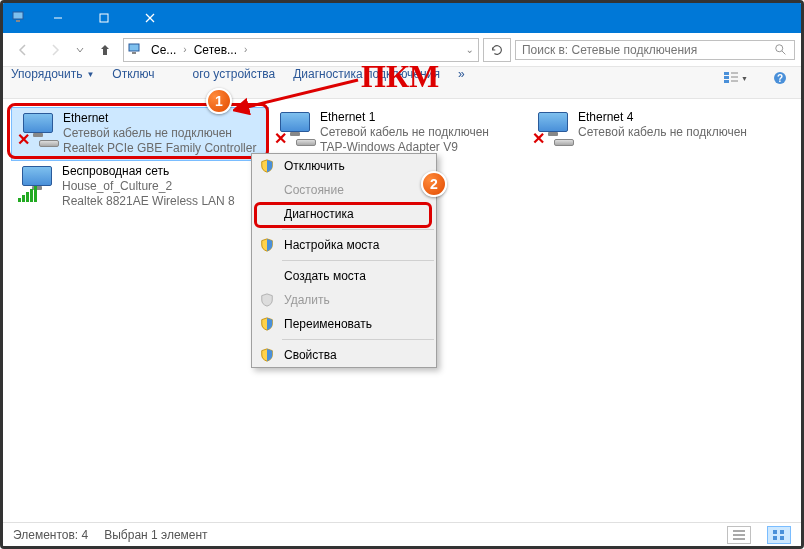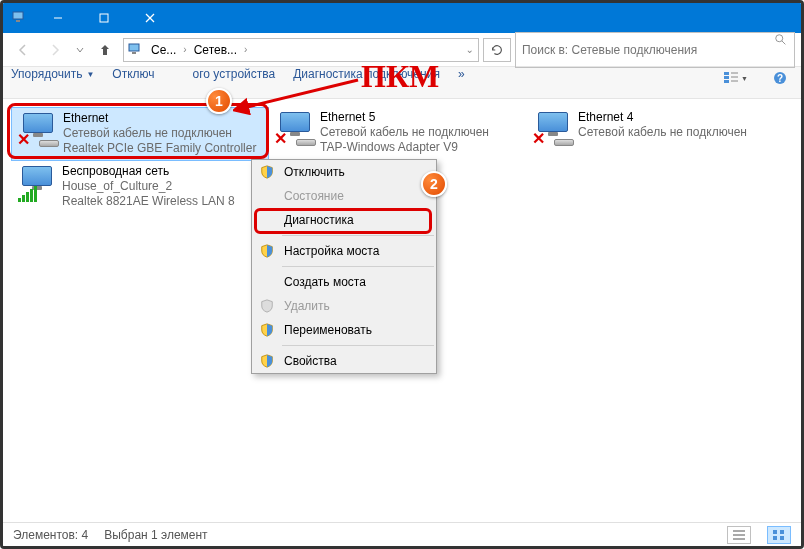--- a/index.html
+++ b/index.html
@@ -14,21 +14,21 @@
 .titlebar .win-btn svg { stroke: #fff; }
 
 
 .addressbar { height: 34px; display: flex; align-items: center; padding: 4px 6px; gap: 4px; border-bottom: 1px solid #e5e5e5; }
 .nav-btn { width: 28px; height: 26px; display: flex; align-items: center; justify-content: center; color: #777; }
 .nav-btn.disabled { opacity: 0.5; }
 .breadcrumb { flex: 1.3; height: 24px; border: 1px solid #c0c0c0; display: flex; align-items: center; padding: 0 4px; font-size: 12px; gap: 4px; background: #fff; }
 .breadcrumb .crumb { padding: 0 3px; white-space: nowrap; }
 .breadcrumb .sep { color: #888; font-size: 10px; }
 .refresh-box { width: 28px; height: 24px; border: 1px solid #c0c0c0; display: flex; align-items: center; justify-content: center; }
-.searchbox { flex: 1; height: 36px; border: 1px solid #c0c0c0; display: flex; padding: 0 6px; font-size: 12px; color: #888; gap: 6px; }
+.searchbox { flex: 1; height: 20px; border: 1px solid #c0c0c0; display: flex; align-items: center; padding: 0 6px; font-size: 12px; color: #888; gap: 6px; }
 .searchbox input { border: none; outline: none; flex: 1; font-size: 12px; color: #888; background: transparent; }
 
 
 .toolbar { height: 32px; background: #f7f7f7; display: flex; align-items: flex-start; padding: 0 8px; font-size: 12px; color: #2b5797; border-bottom: 1px solid #e5e5e5; gap: 18px; }
 .toolbar .tool-item { display: flex; align-items: center; gap: 4px; }
 .toolbar .drop { font-size: 8px; }
 .toolbar .spacer { flex: 1; }
 .toolbar .tool-icon { width: 26px; height: 22px; display: flex; align-items: center; justify-content: center; border: 1px solid transparent; }
 
 
@@ -212,21 +212,21 @@
 
     <div class="net-item">
       <div class="icon-col">
         <div class="net-icon">
             <div class="monitor"></div>
             <div class="cable"></div>
             <div class="redx">✕</div>
           </div>
       </div>
       <div class="text-col">
-        <div class="line1">Ethernet 5</div>
+        <div class="line1">Ethernet 1</div>
         <div class="line2">Сетевой кабель не подключен</div>
         <div class="line3">TAP-Windows Adapter V9</div>
       </div>
     </div>
 
     <div class="net-item">
       <div class="icon-col">
         <div class="net-icon">
             <div class="monitor"></div>
             <div class="cable"></div>
@@ -255,21 +255,21 @@
       <div class="text-col">
         <div class="line1">Беспроводная сеть</div>
         <div class="line2">House_of_Culture_2</div>
         <div class="line3">Realtek 8821AE Wireless LAN 8</div>
       </div>
     </div>
   </div>
 
   <div class="highlight-box" style="left:4px; top:4px; width:262px; height:56px;"></div>
 
-  <div class="context-menu" style="left:248px; top:60px;">
+  <div class="context-menu" style="left:248px; top:54px;">
     <div class="cm-item">
       <span class="shield"><svg viewBox="0 0 16 16">
             <path d="M8 1 L14 3 L14 8 Q14 13 8 15 Q2 13 2 8 L2 3 Z" fill="#ffd24a" stroke="#c08a00"></path>
             <path d="M8 1 L14 3 L14 8 Q14 13 8 15 Z" fill="#4a90d9"></path>
           </svg></span>
       <span>Отключить</span>
     </div>
     <div class="cm-item disabled">
       <span>Состояние</span>
     </div>

